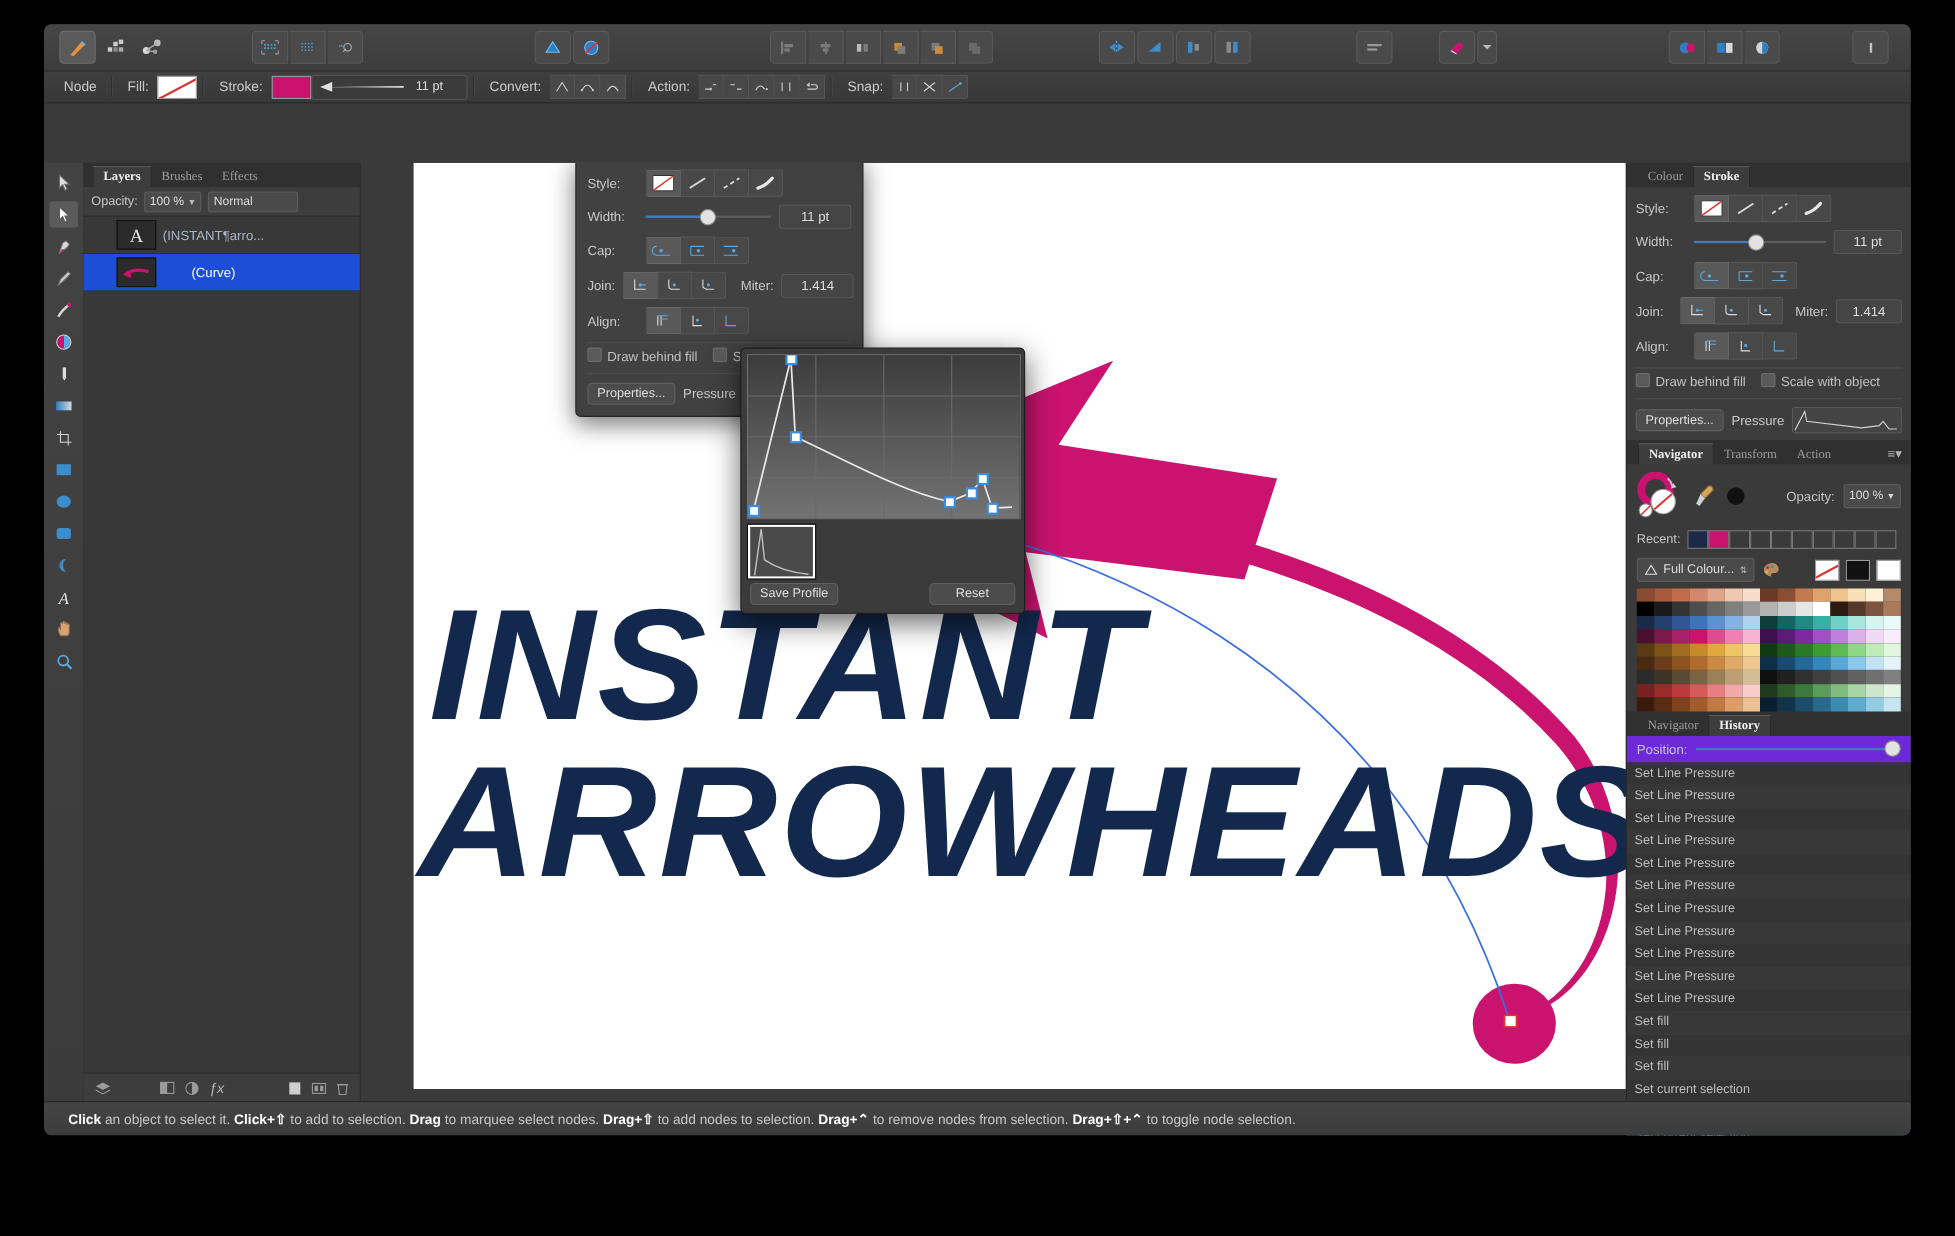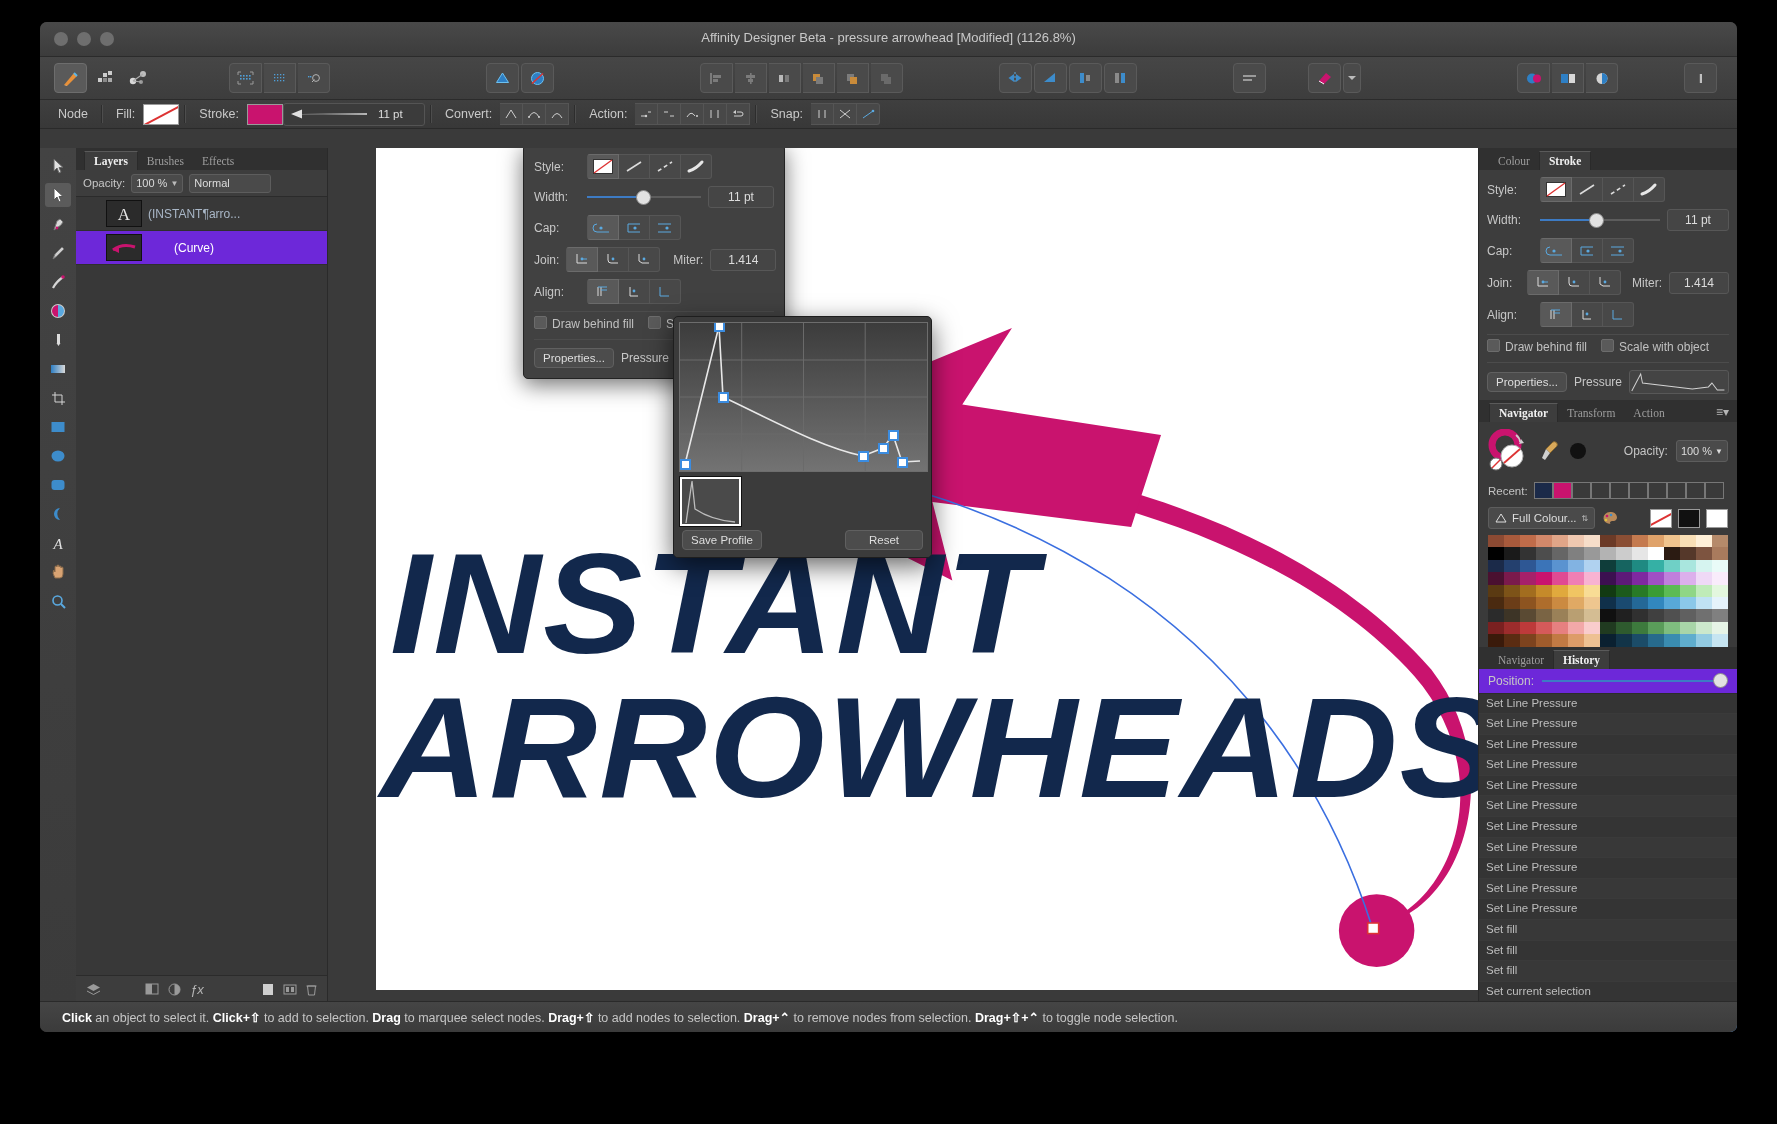--- a/index.html
+++ b/index.html
@@ -51,21 +51,21 @@
 
   
   .layers{position:absolute;left:36px;top:0;width:251px;bottom:0;background:#383838;border-right:1px solid #2a2a2a;}
   .ptabs{height:22px;background:#303030;display:flex;align-items:flex-end;padding-left:8px;font-size:11.5px;}
   .ptab{padding:3px 9px 3px;color:#9d9d9d;font-family:Liberation Serif, serif;}
   .ptab.active{color:#f0f0f0;background:#3d3d3d;border-top:1px solid #5a5a5a;border-left:1px solid #2a2a2a;border-right:1px solid #2a2a2a;font-weight:bold;}
   .opacityrow{height:26px;display:flex;align-items:center;gap:6px;padding:0 7px;background:#3d3d3d;border-bottom:1px solid #2b2b2b;font-size:11.5px;color:#c6c6c6;}
   .minifield{background:#4a4a4a;border:1px solid #5d5d5d;border-radius:3px;height:17px;padding:0 4px;display:flex;align-items:center;font-size:11px;color:#dcdcdc;gap:3px;}
   .layerrow{height:33px;display:flex;align-items:center;gap:6px;padding:0 6px;border-bottom:1px solid #2f2f2f;font-size:12px;color:#cfcfcf;}
   .layerrow.l1{background:#3f5066;}
-  .layerrow.sel{background:#6d28d9;color:#fff;gap:32px;}
+  .layerrow.sel{background:#1d4ed8;color:#fff;gap:32px;}
   .thumb{width:34px;height:25px;border:1px solid #111;background:#2b2b2b;display:flex;align-items:center;justify-content:center;}
   .tri{width:0;height:0;border-left:5px solid #bbb;border-top:4px solid transparent;border-bottom:4px solid transparent;transform:rotate(90deg);margin-right:1px;}
   .lname b{color:#fff;}
   .lmuted{color:#a9b7c7;}
   .layerfoot{position:absolute;left:0;right:0;bottom:0;height:26px;background:#3d3d3d;border-top:1px solid #2b2b2b;display:flex;align-items:center;gap:9px;padding:0 10px;color:#b5b5b5;font-size:12px;}
 
   
   .canvaswrap{position:absolute;left:288px;right:258px;top:0;bottom:0;background:#3a3a3a;overflow:hidden;}
   .page{position:absolute;left:48px;top:0;right:0;bottom:12px;background:#fff;}
 
@@ -123,28 +123,20 @@
   .curvefoot{position:absolute;left:0;right:0;bottom:0;height:84px;background:#3b3b3b;}
   .minipreview{position:absolute;left:6px;top:4px;width:57px;height:45px;background:#4a4a4a;border:2px solid #fff;outline:1px solid #111;}
   .dlgbtns{position:absolute;left:0;right:0;bottom:7px;display:flex;justify-content:space-between;padding:0 8px;}
   svg{display:block;}
 </style>
 </head>
 <body>
 
 <div id="app">
 
-  <div class="titlebar">
-    <div class="tlights">
-      <div class="tl"></div>
-      <div class="tl"></div>
-      <div class="tl"></div>
-    </div>
-    <div class="ttitle">Affinity Designer Beta - pressure arrowhead [Modified] (1126.8%)</div>
-  </div>
 
   <div class="toolbar">
     <div class="tgroup">
       <div class="tbtn sel">
         <svg width="19" height="19" viewBox="0 0 19 19">
             <path d="M3 16 L13 4 L16 7 L6 17 Z" fill="#e8913a"></path>
             <path d="M3 16 L5.5 16.5 L6 17 Z" fill="#ddd"></path>
             <path d="M13 4 L16 7" stroke="#5bb6e8" stroke-width="2"></path>
           </svg>
       </div>

